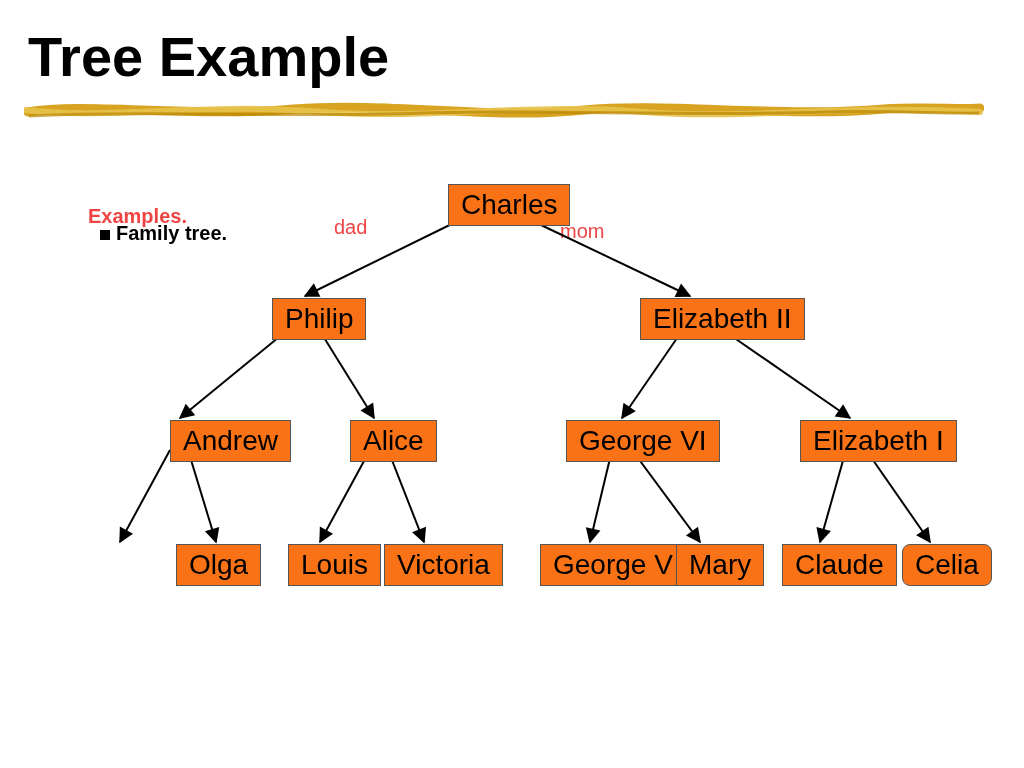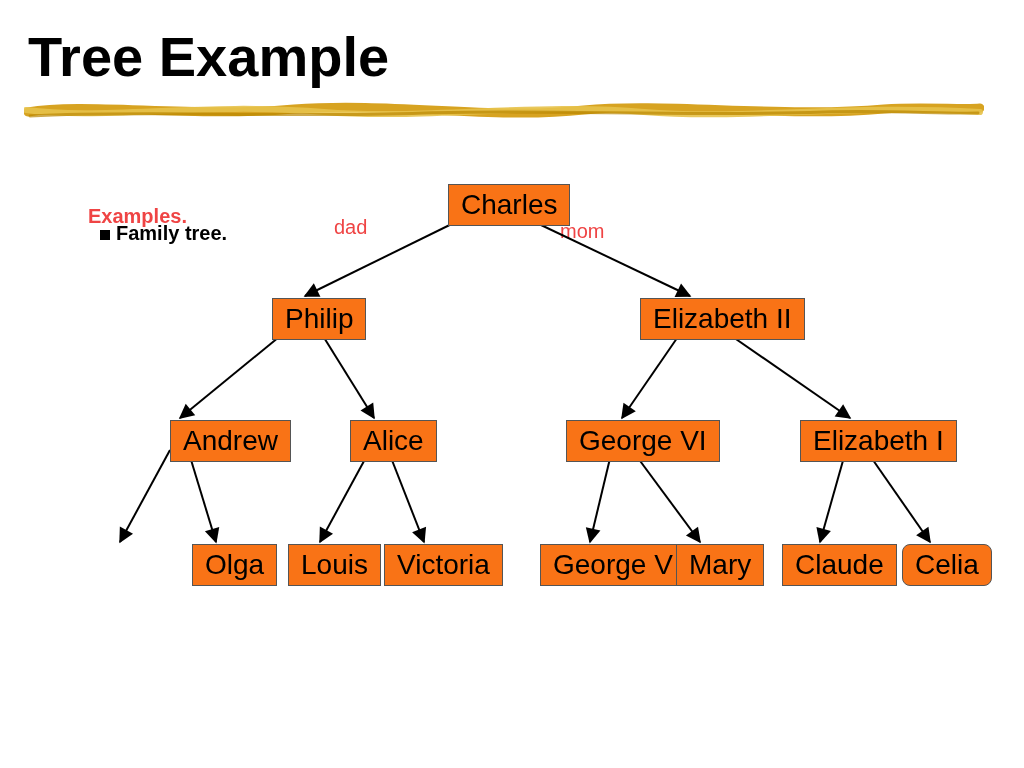--- a/index.html
+++ b/index.html
@@ -135,21 +135,21 @@
   <div class="node" style="left:448px; top:184px;">Charles</div>
 
   <div class="node" style="left:272px; top:298px;">Philip</div>
   <div class="node" style="left:640px; top:298px;">Elizabeth II</div>
 
   <div class="node" style="left:134px; top:420px;margin-left:36px;">Andrew</div>
   <div class="node" style="left:350px; top:420px;">Alice</div>
   <div class="node" style="left:800px; top:420px;">Elizabeth I</div>
   <div class="node" style="left:566px; top:420px;">George VI</div>
 
-  <div class="node" style="left:192px; top:544px;">Olga</div>
+  <div class="node" style="left:176px; top:544px;">Olga</div>
   <div class="node" style="left:288px; top:544px;">Louis</div>
   <div class="node" style="left:384px; top:544px;">Victoria</div>
   <div class="node" style="left:540px; top:544px;">George V</div>
   <div class="node" style="left:676px; top:544px;">Mary</div>
   <div class="node" style="left:782px; top:544px;">Claude</div>
   <div class="node" style="left:902px; top:544px;border-radius:8px;">Celia</div>
 
 </div>
 
 </body></html>

